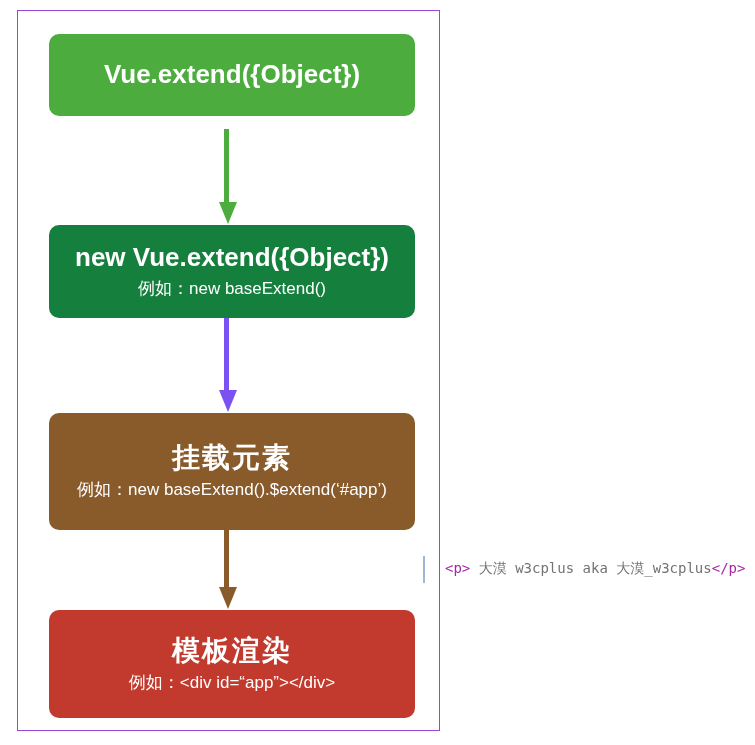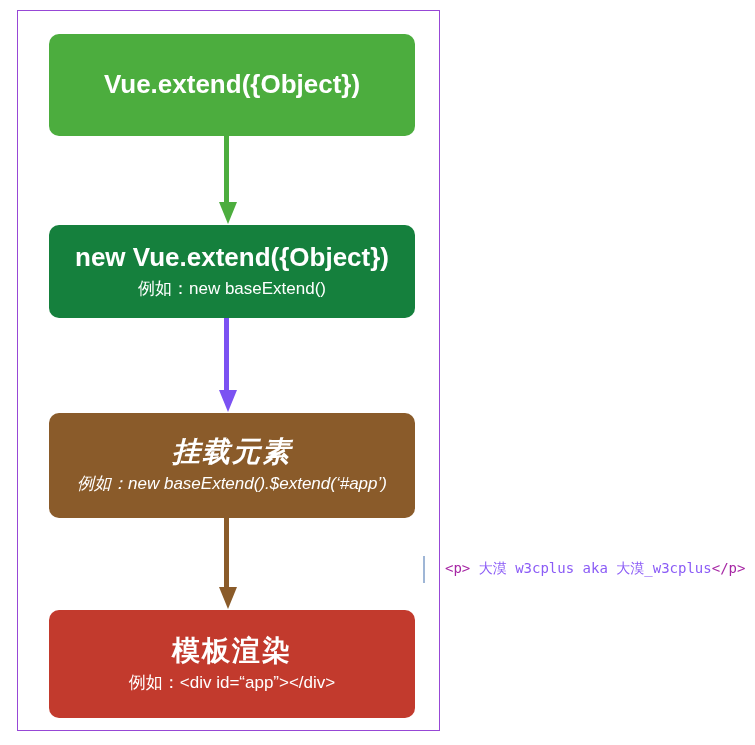--- a/index.html
+++ b/index.html
@@ -9,23 +9,23 @@
   }
   .frame{
     position:absolute;left:17px;top:10px;width:421px;height:719px;
     border:1.5px solid #9747d6;background:transparent;
   }
   .node{
     position:absolute;left:49px;width:366px;border-radius:10px;color:#ffffff;
     display:flex;flex-direction:column;align-items:center;justify-content:center;
     gap:6px;text-align:center;box-sizing:border-box;padding:8px 10px;
   }
-  .n1{top:34px;height:102px;}
+  .n1{top:34px;height:82px;}
   .n2{top:225px;height:93px;}
-  .n3{top:413px;height:105px;font-style:italic;}
+  .n3{top:413px;height:117px;}
   .n4{top:610px;height:108px;}
   .node-title{font-size:26px;font-weight:700;line-height:1.15;}
   .n3 .node-title,.n4 .node-title{font-size:28px;letter-spacing:2px;}
   .node-subtitle{font-size:17px;font-weight:500;line-height:1.2;}
   .stem{position:absolute;width:5px;}
   .head{position:absolute;width:0;height:0;border-left:9px solid transparent;border-right:9px solid transparent;border-top-width:22px;border-top-style:solid;}
   .a1-stem{left:224px;top:129px;height:73px;}
   .a1-head{left:219px;top:202px;}
   .a2-stem{left:224px;top:318px;height:72px;}
   .a2-head{left:219px;top:390px;}
@@ -71,13 +71,13 @@
   <div class="stem a3-stem" style="background-color: rgb(138, 91, 42);"></div>
   <div class="head a3-head" style="border-top-color: rgb(138, 91, 42);"></div>
 </div>
 
 <div class="node n4" style="background-color: rgb(194, 58, 45);">
   <div class="node-title">模板渲染</div>
   <div class="node-subtitle">例如：&lt;div id=“app”&gt;&lt;/div&gt;</div>
 </div>
 
 <div class="caret" style="background-color: rgb(159, 182, 214);"></div>
-<div class="code-line"><span style="color: rgb(166, 38, 164);">&lt;p&gt;</span><span style="color: #8b5cf6;"> 大漠 w3cplus aka 大漠_w3cplus</span><span style="color: rgb(166, 38, 164);">&lt;/p&gt;</span></div>
+<div class="code-line"><span style="color: rgb(166, 38, 164);">&lt;p&gt;</span><span style="color: #737373;"> 大漠 w3cplus aka 大漠_w3cplus</span><span style="color: rgb(166, 38, 164);">&lt;/p&gt;</span></div>
 
 </body></html>

